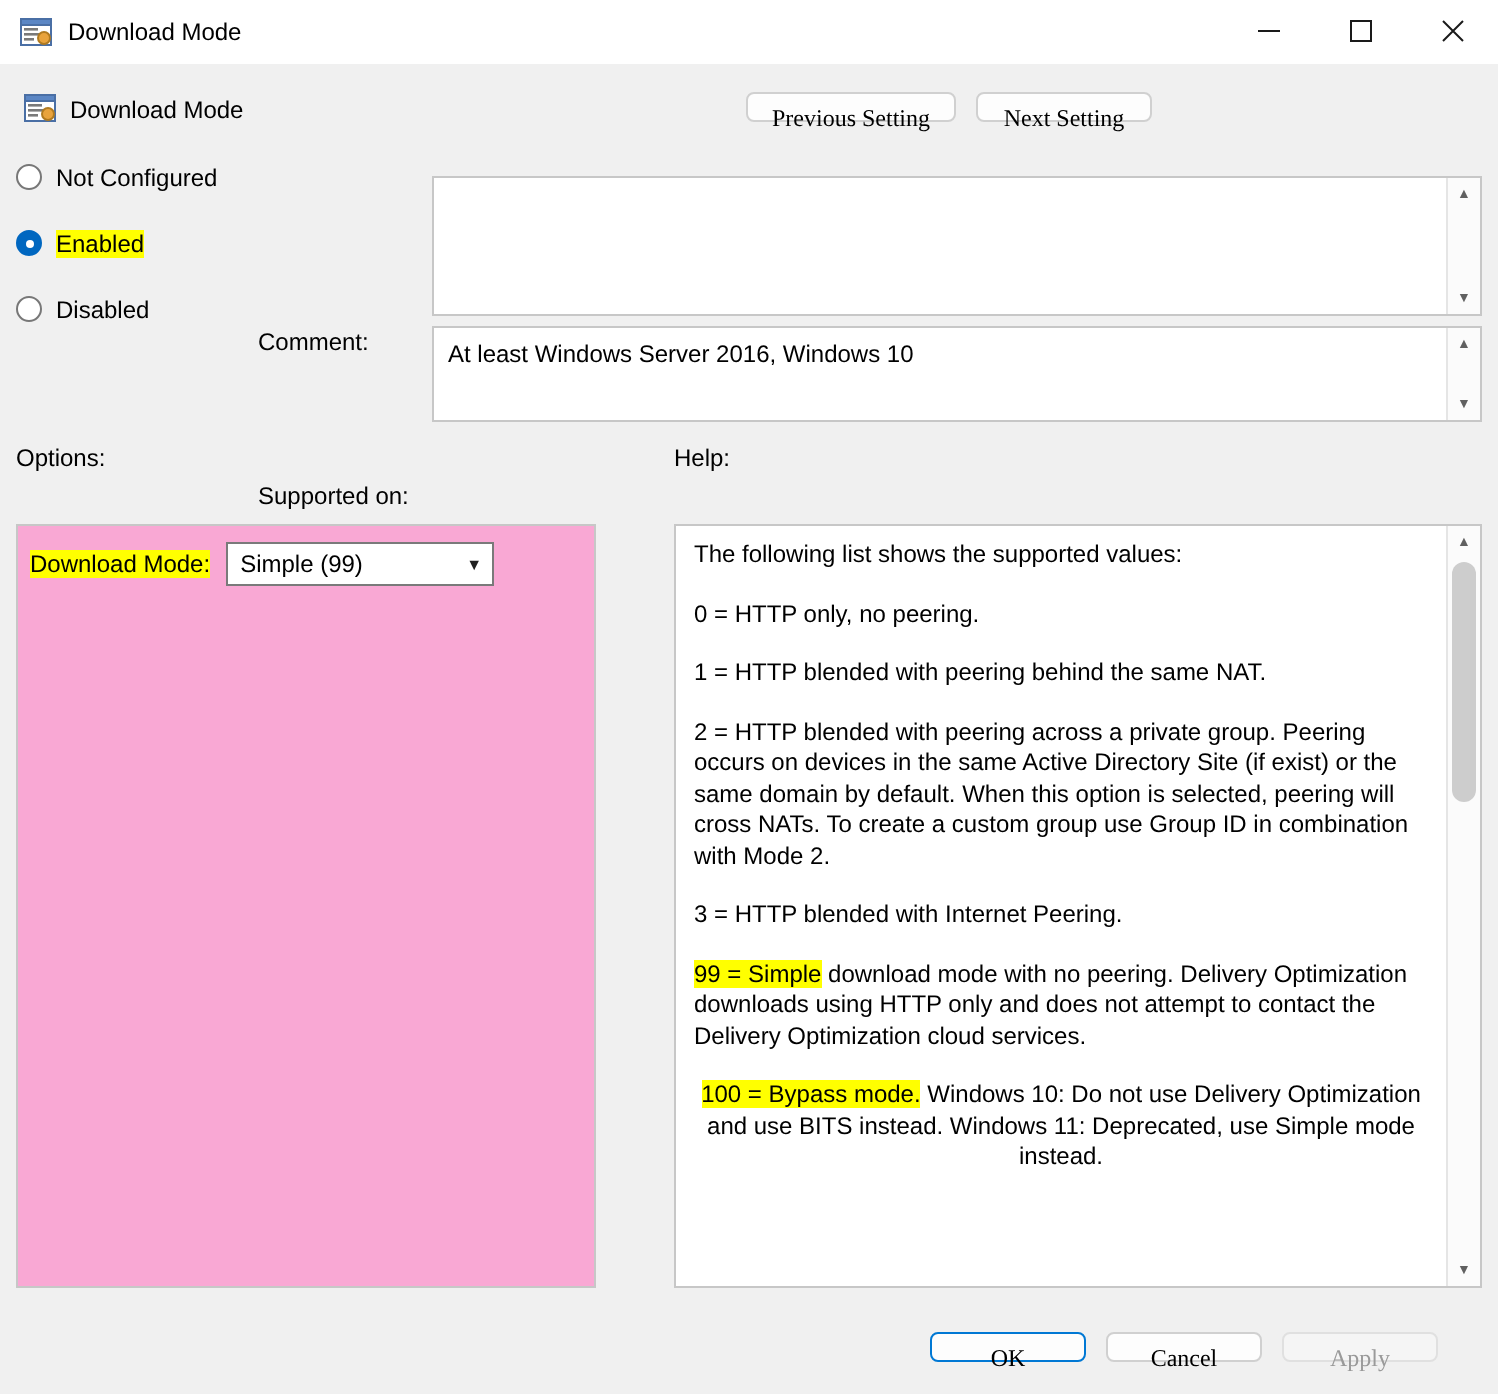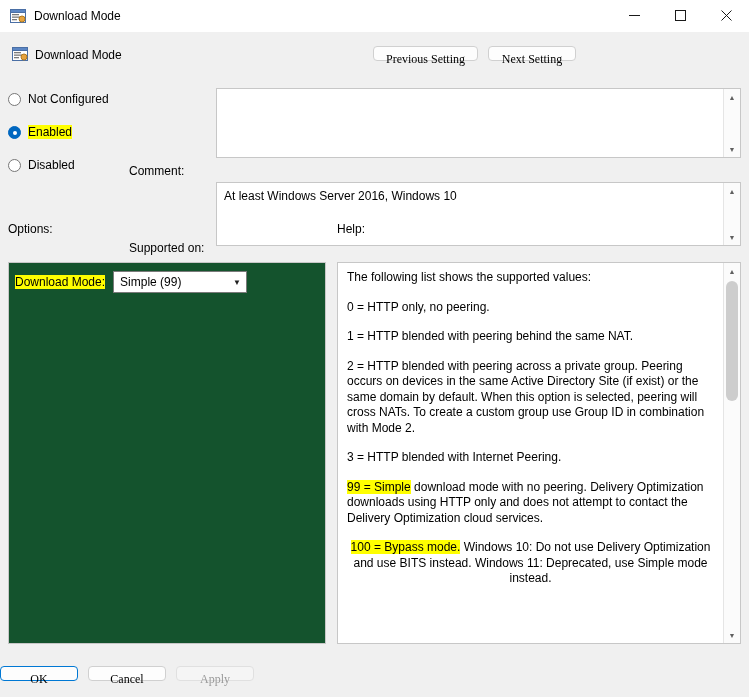--- a/index.html
+++ b/index.html
@@ -106,21 +106,21 @@
     flex: none;
     height: 128px;
   }
   .radios {
     position: absolute;
     left: 8px; top: 4px;
     width: 120px;
   }
   .radio-row {
     display: flex;
-    align-items: flex-end;
+    align-items: flex-start;
     height: 24px;
     margin-bottom: 9px;
     gap: 7px;
   }
   .radio {
     width: 13px; height: 13px;
     border-radius: 50%;
     border: 1px solid #777;
     background: #fff;
     flex: none;
@@ -185,22 +185,22 @@
   
   .section-label {
     position: absolute;
     font-size: 12px;
   }
 
   
   .options-pane {
     position: absolute;
     left: 8px; top: 262px;
-    width: 318px; height: 382px;
-    background: #14532d;
+    width: 290px; height: 382px;
+    background: #f9a8d4;
     border: 1px solid #c7c7c7;
   }
   .option-row {
     display: flex;
     align-items: center;
     gap: 8px;
     padding: 8px 6px 0 6px;
   }
   .option-label { font-size: 12px; white-space: nowrap; }
   .combo {
@@ -244,22 +244,23 @@
   }
   .help-scroll p:last-child { margin-bottom: 0; text-align: center; }
 
   
   .footer {
     position: absolute;
     left: 0; right: 0; bottom: 0;
     height: 47px;
     display: flex;
     align-items: center;
+    justify-content: flex-end;
     gap: 10px;
-    padding-right: 20px;
+    padding-right: 30px;
   }
   .footer .btn { min-width: 78px; }
   .footer .btn.ok { min-width: 78px; }
 </style>
 </head>
 <body>
 
 <div class="window">
 
   <div class="titlebar">
@@ -336,21 +337,21 @@
   </div>
 
   <div class="textbox" style="left:216px; top:88px; width:525px; height:70px;">
     <div class="content"></div>
     <div class="scrollbar-v">
       <div class="sb-arrow">▲</div>
       <div class="sb-arrow">▼</div>
     </div>
   </div>
 
-  <div class="textbox" style="left:216px; top:163px; width:525px; height:64px;margin-top:19px;">
+  <div class="textbox" style="left:216px; top:163px; width:525px; height:48px;">
     <div class="content">At least Windows Server 2016, Windows 10</div>
     <div class="scrollbar-v">
       <div class="sb-arrow">▲</div>
       <div class="sb-arrow">▼</div>
     </div>
   </div>
 
   <span class="section-label" style="left:8px; top:222px;">Options:</span>
   <span class="section-label" style="left:337px; top:222px;">Help:</span>
 

